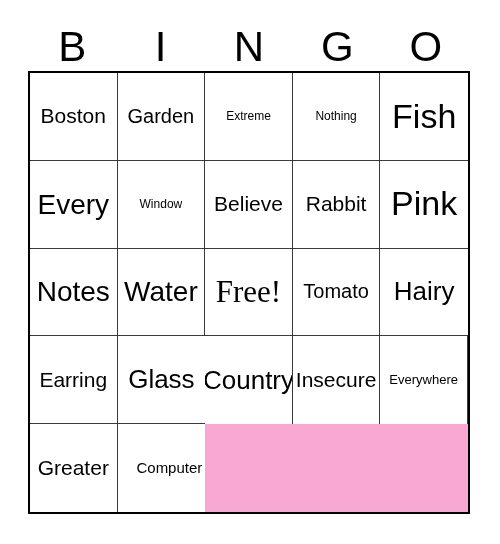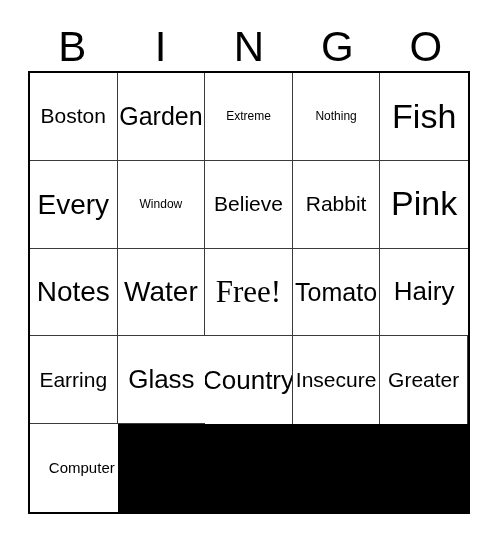--- a/index.html
+++ b/index.html
@@ -52,21 +52,21 @@
     position: absolute;
     left: 28px;
     top: 71px;
     width: 442px;
     height: 443px;
     border: 2px solid #000000;
     box-sizing: border-box;
     display: grid;
     grid-template-columns: repeat(5, 1fr);
     grid-template-rows: repeat(5, 1fr);
-    background: #000000;
+    background: #f9a8d4;
   }
   .cell {
     position: relative;
     box-sizing: border-box;
     border-right: 1px solid #3a3a3a;
     border-bottom: 1px solid #3a3a3a;
     display: flex;
     align-items: center;
     justify-content: center;
     overflow: hidden;
@@ -81,21 +81,21 @@
     line-height: 1.05;
     white-space: nowrap;
     color: #000000;
     padding: 0 2px;
   }
 
   
   .fs-xs   { font-size: 13px; }
   .fs-s    { font-size: 15px; margin-left: 16px; }
   .fs-sm   { font-size: 12px; }
-  .fs-m    { font-size: 25px; }
+  .fs-m    { font-size: 20px; }
   .fs-ml   { font-size: 21px; }
   .fs-l    { font-size: 23px; }
   .fs-xl   { font-size: 26px; }
   .fs-xxl  { font-size: 28px; }
   .fs-huge { font-size: 31px; font-family: Liberation Serif, serif; }
   .fs-mega { font-size: 34px; }
 </style>
 </head>
 <body>
 
@@ -166,20 +166,23 @@
       <span class="cell-text fs-xl">Glass</span>
     </div>
 
     <div class="cell row-last">
       <span class="cell-text fs-xl">Country</span>
     </div>
     <div class="cell row-last">
       <span class="cell-text fs-ml">Insecure</span>
     </div>
     <div class="cell row-last">
+      <span class="cell-text fs-xs">Everywhere</span>
+    </div>
+    <div class="cell row-last">
       <span class="cell-text fs-ml">Greater</span>
     </div>
     <div class="cell col-last row-last">
       <span class="cell-text fs-s">Computer</span>
     </div>
 
   </div>
 </div>
 
 </body></html>

